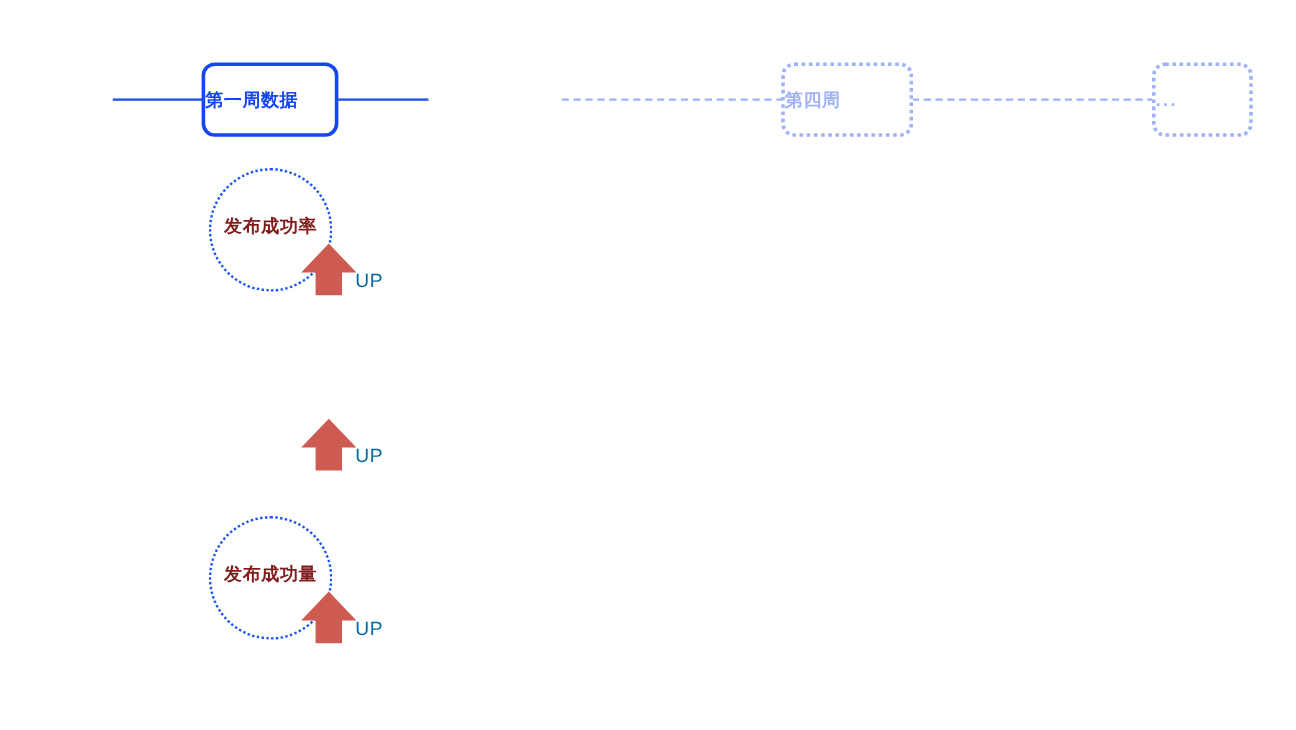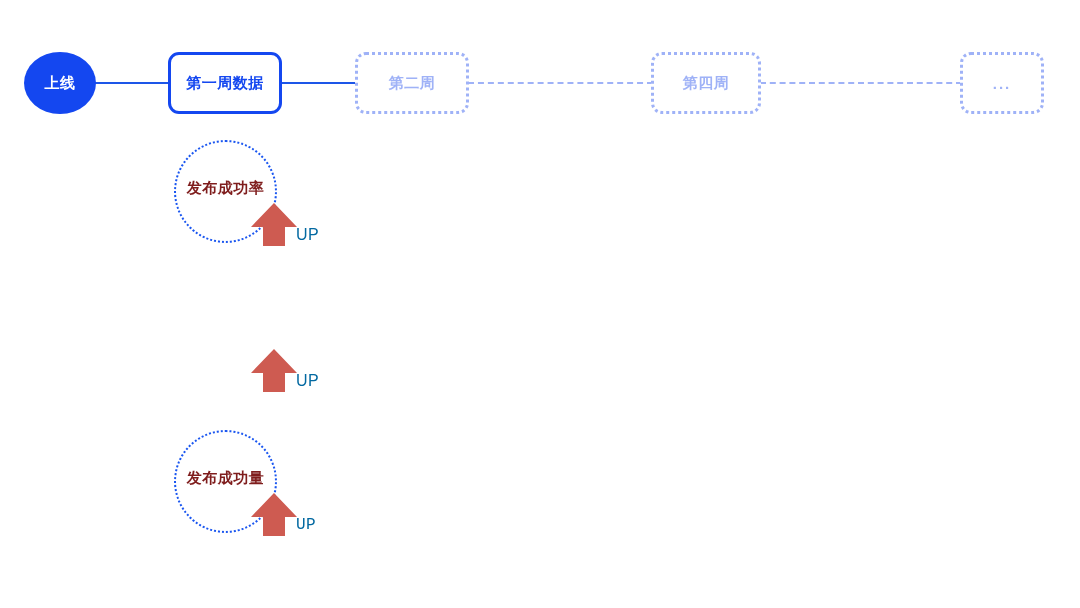--- a/index.html
+++ b/index.html
@@ -48,21 +48,21 @@
 
   
   .week-box {
     position: absolute;
     top: 52px;
     height: 62px;
     border-radius: 11px;
     background: #ffffff;
     display: flex;
     align-items: center;
-    justify-content: center;
+    justify-content: flex-start;
     font-size: 15px;
     letter-spacing: 0.5px;
     box-sizing: border-box;
   }
   .week-box.active {
     border: 3px solid #1447f0;
     color: #1447f0;
     font-weight: bold;
   }
   .week-box.pending {
@@ -99,21 +99,21 @@
 
   
   .metric {
     position: absolute;
     left: 174px;
     width: 180px;
     height: 130px;
   }
   #metric-0 { top: 140px; }
   #metric-1 { top: 286px; }
-  #metric-2 { top: 430px; font-family: Liberation Mono, monospace; }
+  #metric-2 { top: 430px; }
 
   .metric-circle {
     position: absolute;
     left: 0;
     top: 0;
     width: 103px;
     height: 103px;
     border-radius: 50%;
     border: 2px dotted #1a56f0;
     box-sizing: border-box;
@@ -157,31 +157,25 @@
 
 <div id="canvas">
 
   <div class="timeline">
 
     <div class="connector solid" id="conn-start-w1"></div>
     <div class="connector solid" id="conn-w1-w2"></div>
     <div class="connector dashed" id="conn-w2-w4"></div>
     <div class="connector dashed" id="conn-w4-more"></div>
 
-    <div class="start-node">
-      <span>上线</span>
-    </div>
 
     <div class="week-box active" id="box-week1">
       <span>第一周数据</span>
     </div>
 
-    <div class="week-box pending" id="box-week2">
-      <span>第二周</span>
-    </div>
 
     <div class="week-box pending" id="box-week4">
       <span>第四周</span>
     </div>
 
     <div class="week-box pending ellipsis" id="box-more">
       <span>...</span>
     </div>
   </div>
 

